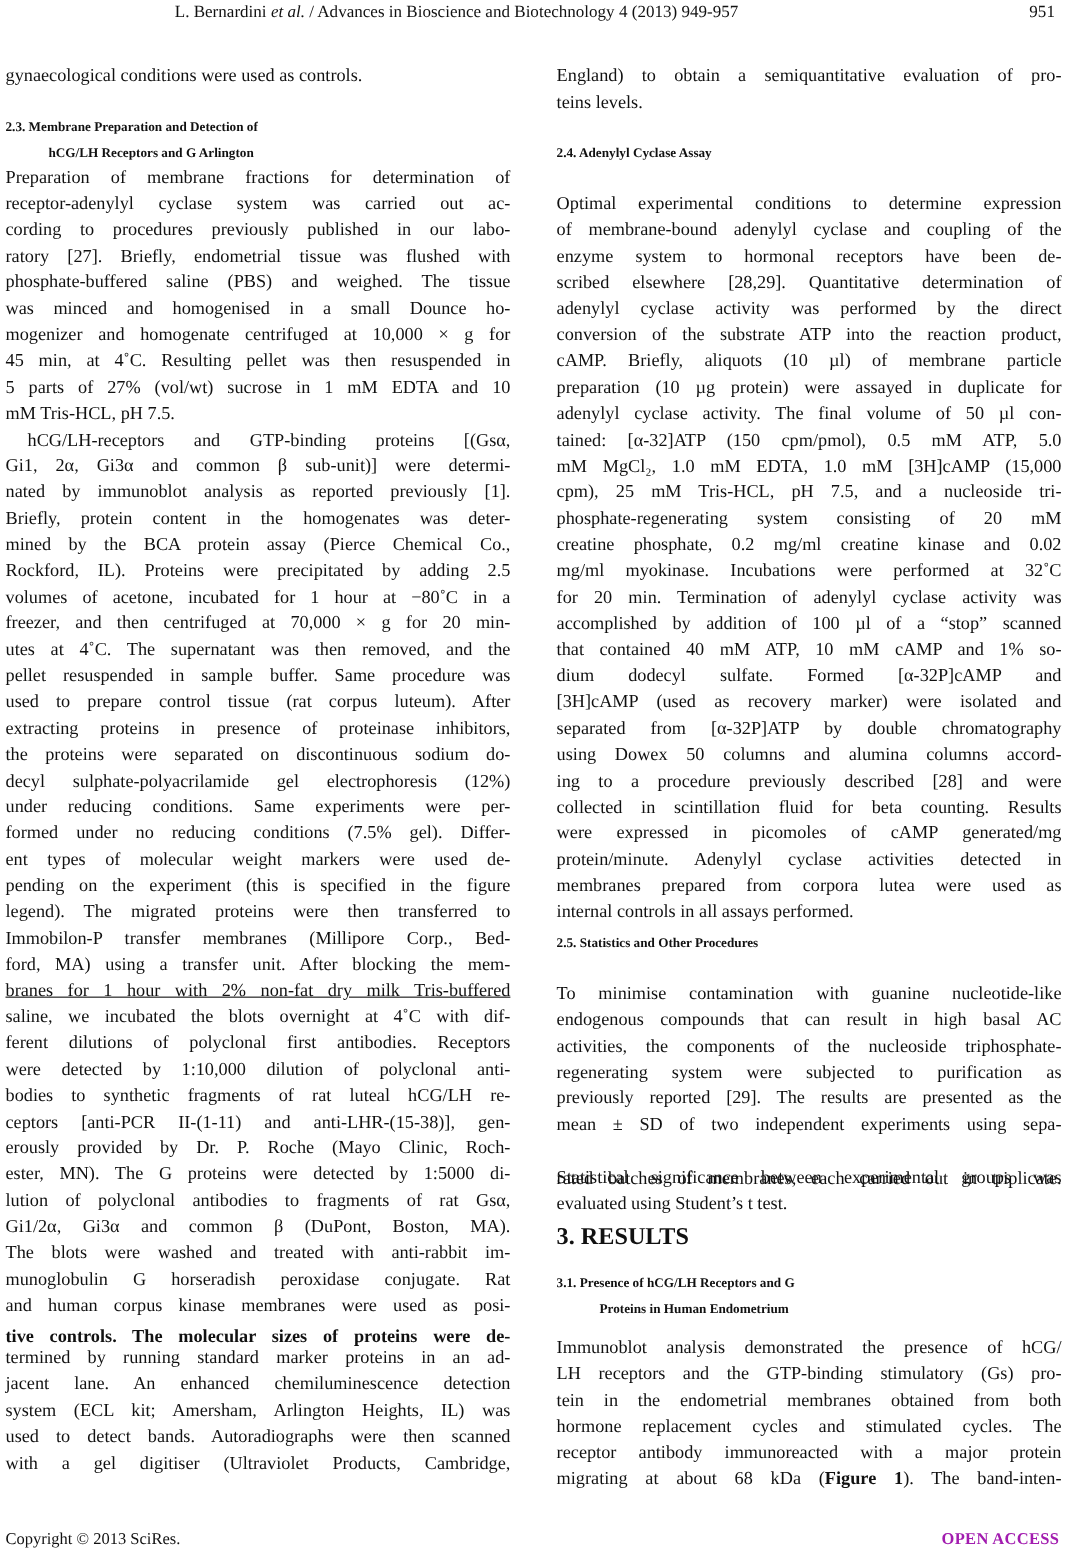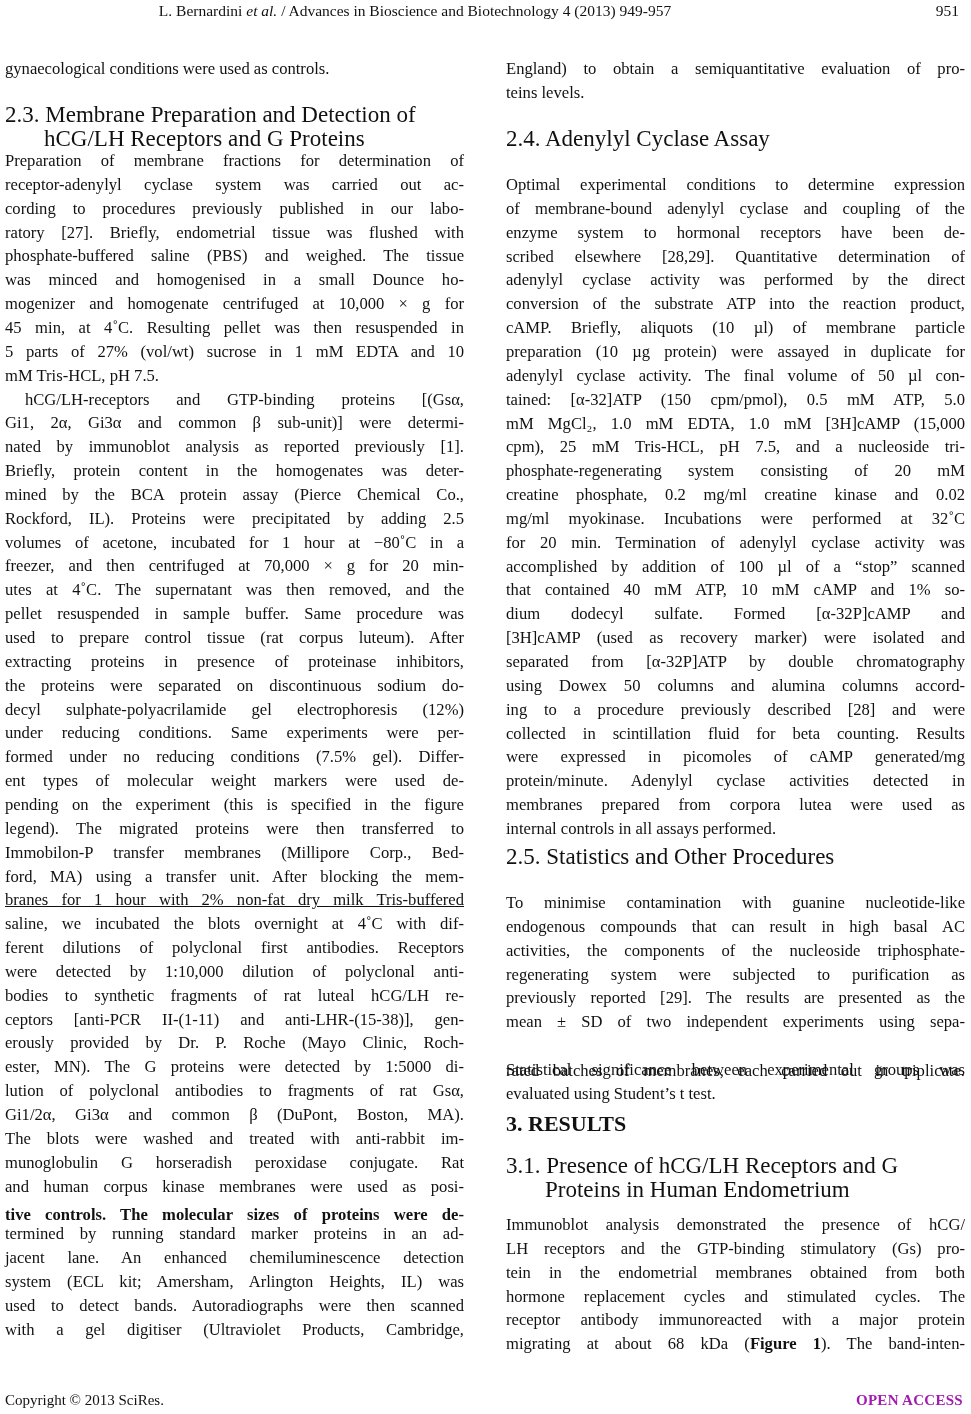--- a/index.html
+++ b/index.html
@@ -18,21 +18,21 @@
   .col.left { left: 5px; width: 459px; }
   .col.right { left: 506px; width: 459px; }
   .ln {
     position: absolute; left: 0; width: 100%; height: 24px;
     font-size: 16.6px; line-height: 24px; white-space: nowrap;
     text-align: justify; text-align-last: justify;
   }
   .ln.last { text-align-last: left; }
   .ln.indent { padding-left: 20px; box-sizing: border-box; }
   .h2 {
-    position: absolute; left: 0; font-weight: normal; font-size: 23px; line-height: 24px; white-space: nowrap;
+    position: absolute; left: 0; font-weight: bold; font-size: 12px; line-height: 24px; white-space: nowrap;
   }
   .h2.cont { left: 39px; }
   .h1 {
     position: absolute; left: 0; font-weight: bold; font-size: 22px; line-height: 28px; white-space: nowrap;
   }
   .footer-left { position: absolute; left: 5px; top: 1392px; font-size: 15px; }
   .footer-right { position: absolute; right: 8px; top: 1392px; font-size: 15px; font-weight: bold; color: #a21caf; letter-spacing: 0.3px; }
 </style>
 </head>
 <body>
@@ -43,21 +43,21 @@
     <i>et al.</i>
     <span>/ Advances in Bioscience and Biotechnology 4 (2013) 949-957</span>
   </div>
   <div class="pageno">951</div>
 </div>
 
 <div class="col left">
   <div class="ln last" style="top:57px">gynaecological conditions were used as controls.</div>
 
   <div class="h2" style="top:103px">2.3. Membrane Preparation and Detection of</div>
-  <div class="h2 cont" style="top:127px">hCG/LH Receptors and G Proteins</div>
+  <div class="h2 cont" style="top:127px">hCG/LH Receptors and G Arlington</div>
 
   <div id="left-p1">
       <div class="ln" style="top: 149px;">Preparation of membrane fractions for determination of</div>
       <div class="ln" style="top: 172.85px;">receptor-adenylyl cyclase system was carried out ac-</div>
       <div class="ln" style="top: 196.7px;">cording to procedures previously published in our labo-</div>
       <div class="ln" style="top: 220.55px;">ratory [27]. Briefly, endometrial tissue was flushed with</div>
       <div class="ln" style="top: 244.4px;">phosphate-buffered saline (PBS) and weighed. The tissue</div>
       <div class="ln" style="top: 268.25px;">was minced and homogenised in a small Dounce ho-</div>
       <div class="ln" style="top: 292.1px;">mogenizer and homogenate centrifuged at 10,000 × g for</div>
       <div class="ln" style="top: 315.95px;">45 min, at 4˚C. Resulting pellet was then resuspended in</div>

